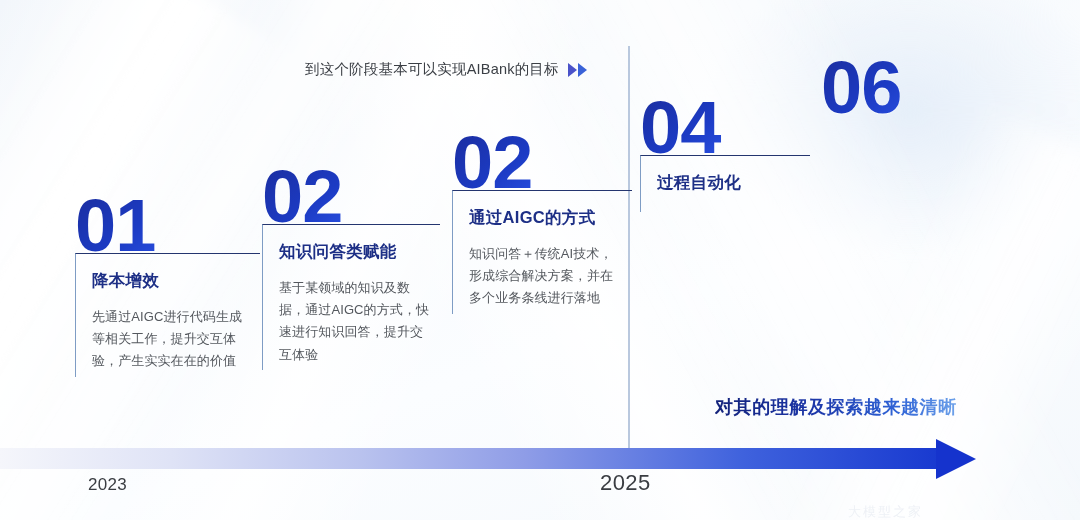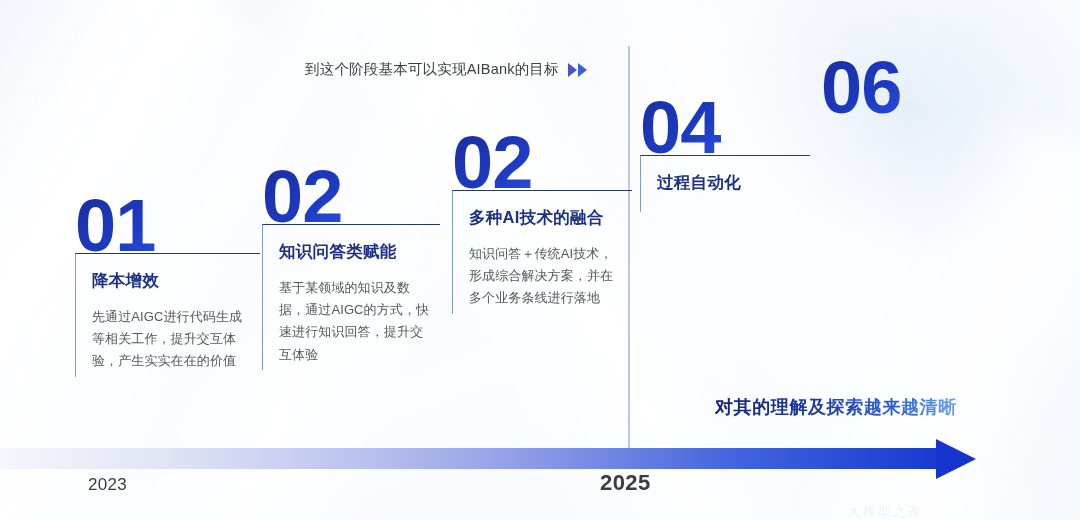--- a/index.html
+++ b/index.html
@@ -58,21 +58,21 @@
 
   
   #timeline{position:absolute;left:0px;top:440px;width:1080px;height:44px;}
   #tlbar{position:absolute;left:0;top:8px;width:952px;height:21px;
     background:linear-gradient(90deg,#f5f6fb 0%,#dfe3f6 18%,#b9c2ee 38%,#8f9de7 55%,#3f62dd 78%,#1637cf 100%);}
   #tlhead{position:absolute;left:936px;top:-1px;width:0;height:0;
     border-top:20px solid transparent;border-bottom:20px solid transparent;border-left:40px solid #1533cd;}
 
   .year{position:absolute;color:#3a3d42;}
   #y2023{left:88px;top:475px;font-size:17px;font-weight:400;letter-spacing:.3px;}
-  #y2025{left:600px;top:470px;font-size:22px;font-weight:700;letter-spacing:.4px;text-align:right;}
+  #y2025{left:600px;top:470px;font-size:22px;font-weight:400;letter-spacing:.4px;text-align:right;}
 
   #watermark{position:absolute;left:848px;top:503px;font-size:13px;color:#eef1f6;letter-spacing:2px;white-space:nowrap;}
 </style>
 </head>
 <body>
 
 <div id="stage">
 
   <div class="tint"></div>
   <div class="streak s1"></div>
@@ -102,21 +102,21 @@
     <div class="num">02</div>
     <div class="card">
       <div class="title">知识问答类赋能</div>
       <div class="body">基于某领域的知识及数据，通过AIGC的方式，快速进行知识回答，提升交互体验</div>
     </div>
   </div>
 
   <div class="step" style="left:452px;top:133px;width:180px;">
     <div class="num">02</div>
     <div class="card">
-      <div class="title">多种AI技术的融合</div>
+      <div class="title">通过AIGC的方式</div>
       <div class="body">知识问答＋传统AI技术，形成综合解决方案，并在多个业务条线进行落地</div>
     </div>
   </div>
 
   <div class="step" style="left:640px;top:98px;width:170px;">
     <div class="num">04</div>
     <div class="card">
       <div class="title">过程自动化</div>
     </div>
   </div>

